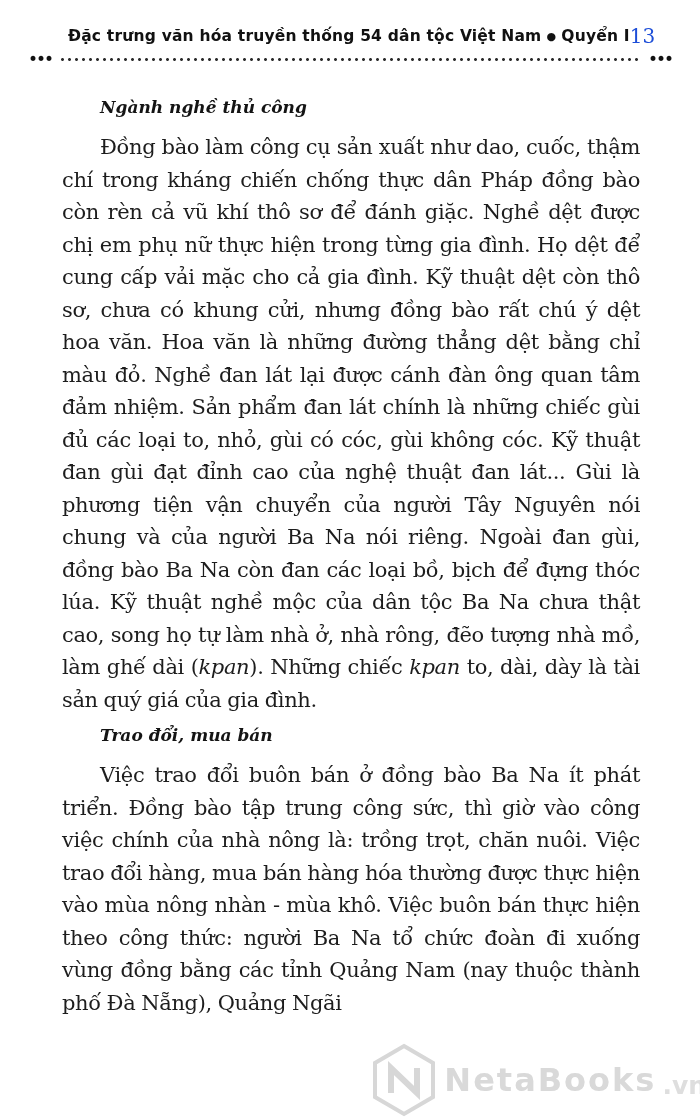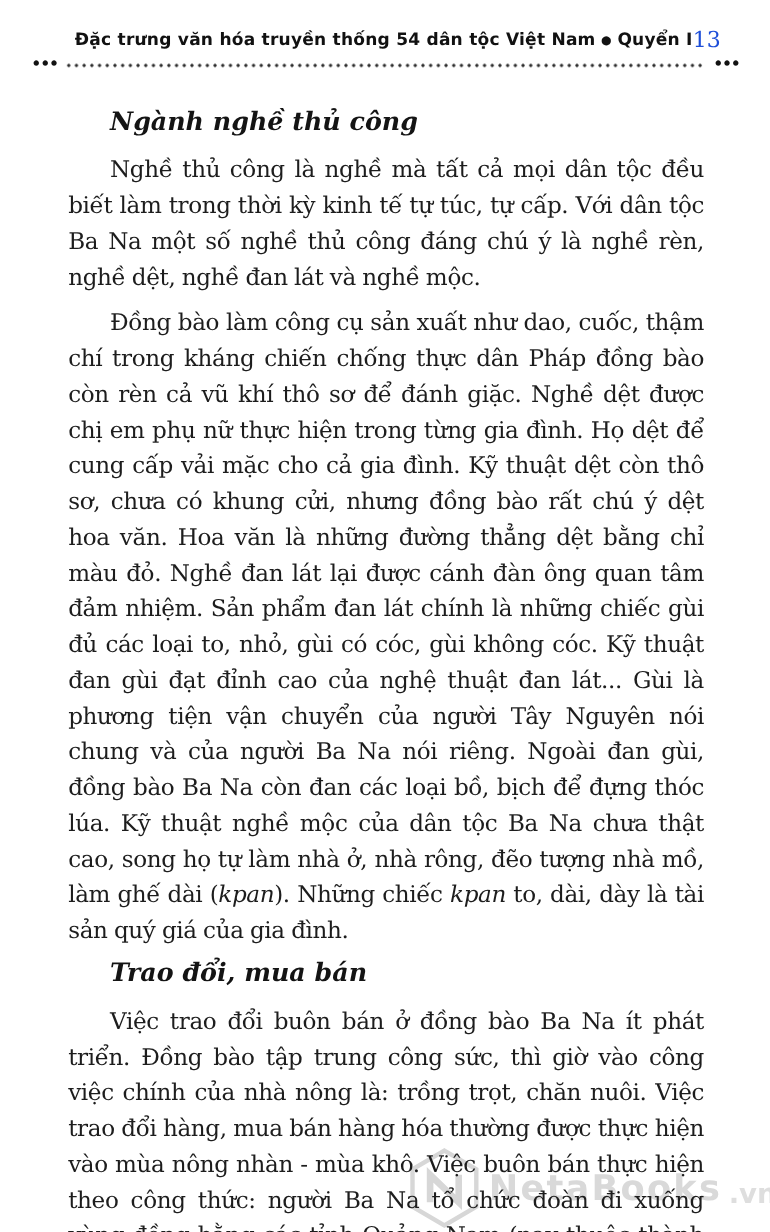--- a/index.html
+++ b/index.html
@@ -54,21 +54,21 @@
   }
   
   .content{
     position:relative;z-index:1;
     padding:34px 60px 0 62px;
   }
   .section-heading{
     font-family:"DejaVu Serif", serif;
     font-style:italic;
     font-weight:bold;
-    font-size:23px;
+    font-size:17px;
     margin:0 0 14px 38px;
     color:#141414;
   }
   .section-heading.second{}
   .body-par{
     font-size:21px;
     line-height:32.5px;
     text-align:justify;
     text-indent:38px;
     margin:0 0 9px 0;
@@ -116,21 +116,20 @@
     <div class="divider">
       <span class="dots-bold">•••</span>
       <span class="dots-line"></span>
       <span class="dots-bold">•••</span>
     </div>
   </header>
 
   <main class="content">
     <h2 class="section-heading">Ngành nghề thủ công</h2>
 
-    <p class="body-par"><span>Nghề thủ công là nghề mà tất cả mọi dân tộc đều biết làm trong thời kỳ kinh tế tự túc, tự cấp. Với dân tộc Ba Na một số nghề thủ công đáng chú ý là nghề rèn, nghề dệt, nghề đan lát và nghề mộc.</span></p>
 
     <p class="body-par"><span>Đồng bào làm công cụ sản xuất như dao, cuốc, thậm chí trong kháng chiến chống thực dân Pháp đồng bào còn rèn cả vũ khí thô sơ để đánh giặc. Nghề dệt được chị em phụ nữ thực hiện trong từng gia đình. Họ dệt để cung cấp vải mặc cho cả gia đình. Kỹ thuật dệt còn thô sơ, chưa có khung cửi, nhưng đồng bào rất chú ý dệt hoa văn. Hoa văn là những đường thẳng dệt bằng chỉ màu đỏ. Nghề đan lát lại được cánh đàn ông quan tâm đảm nhiệm. Sản phẩm đan lát chính là những chiếc gùi đủ các loại to, nhỏ, gùi có cóc, gùi không cóc. Kỹ thuật đan gùi đạt đỉnh cao của nghệ thuật đan lát... Gùi là phương tiện vận chuyển của người Tây Nguyên nói chung và của người Ba Na nói riêng. Ngoài đan gùi, đồng bào Ba Na còn đan các loại bồ, bịch để đựng thóc lúa. Kỹ thuật nghề mộc của dân tộc Ba Na chưa thật cao, song họ tự làm nhà ở, nhà rông, đẽo tượng nhà mồ, làm ghế dài (</span><i>kpan</i><span>). Những chiếc </span><i>kpan</i><span> to, dài, dày là tài sản quý giá của gia đình.</span></p>
 
     <h2 class="section-heading second">Trao đổi, mua bán</h2>
 
     <p class="body-par"><span>Việc trao đổi buôn bán ở đồng bào Ba Na ít phát triển. Đồng bào tập trung công sức, thì giờ vào công việc chính của nhà nông là: trồng trọt, chăn nuôi. Việc trao đổi hàng, mua bán hàng hóa thường được thực hiện vào mùa nông nhàn - mùa khô. Việc buôn bán thực hiện theo công thức: người Ba Na tổ chức đoàn đi xuống vùng đồng bằng các tỉnh Quảng Nam (nay thuộc thành phố Đà Nẵng), Quảng Ngãi</span></p>
   </main>
 
   <div class="watermark">
     <svg class="wm-logo" width="68" height="74" viewBox="0 0 68 74" fill="none" xmlns="http://www.w3.org/2000/svg">

